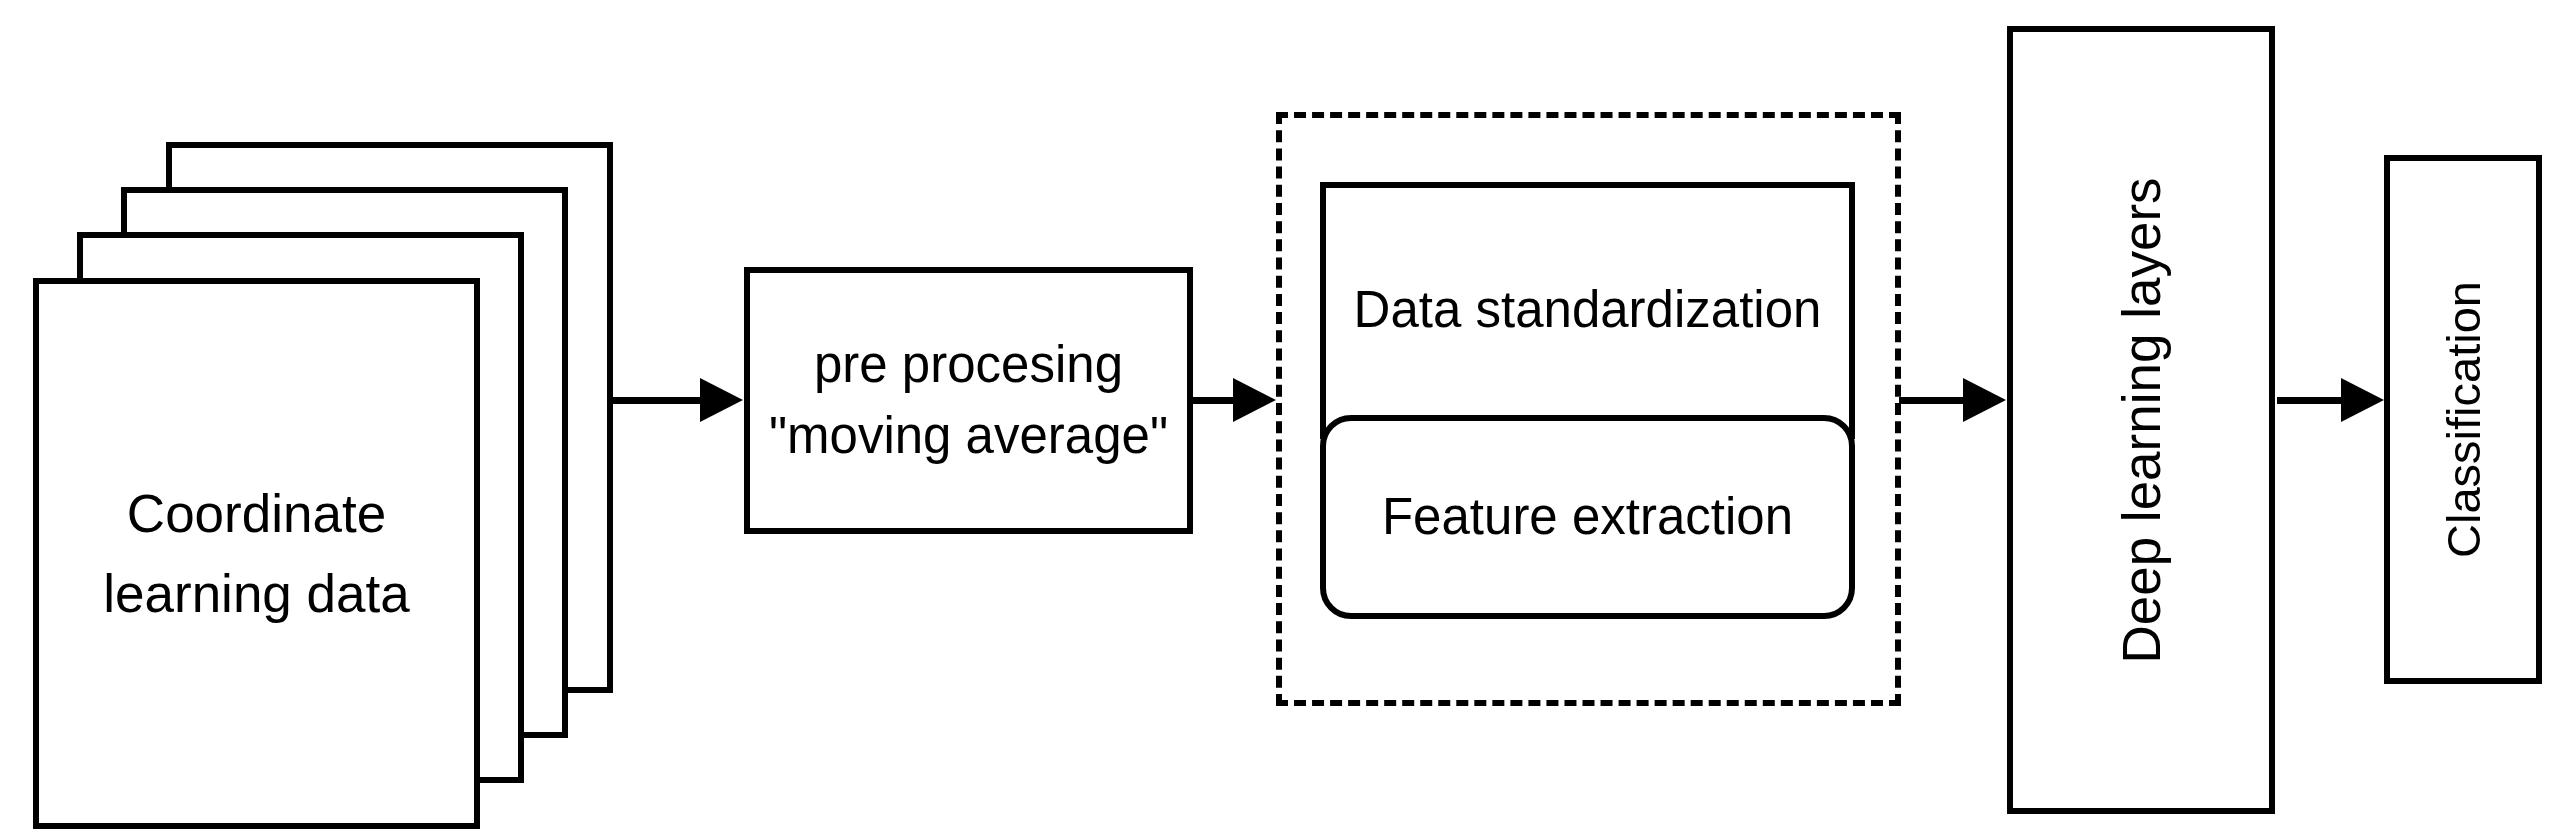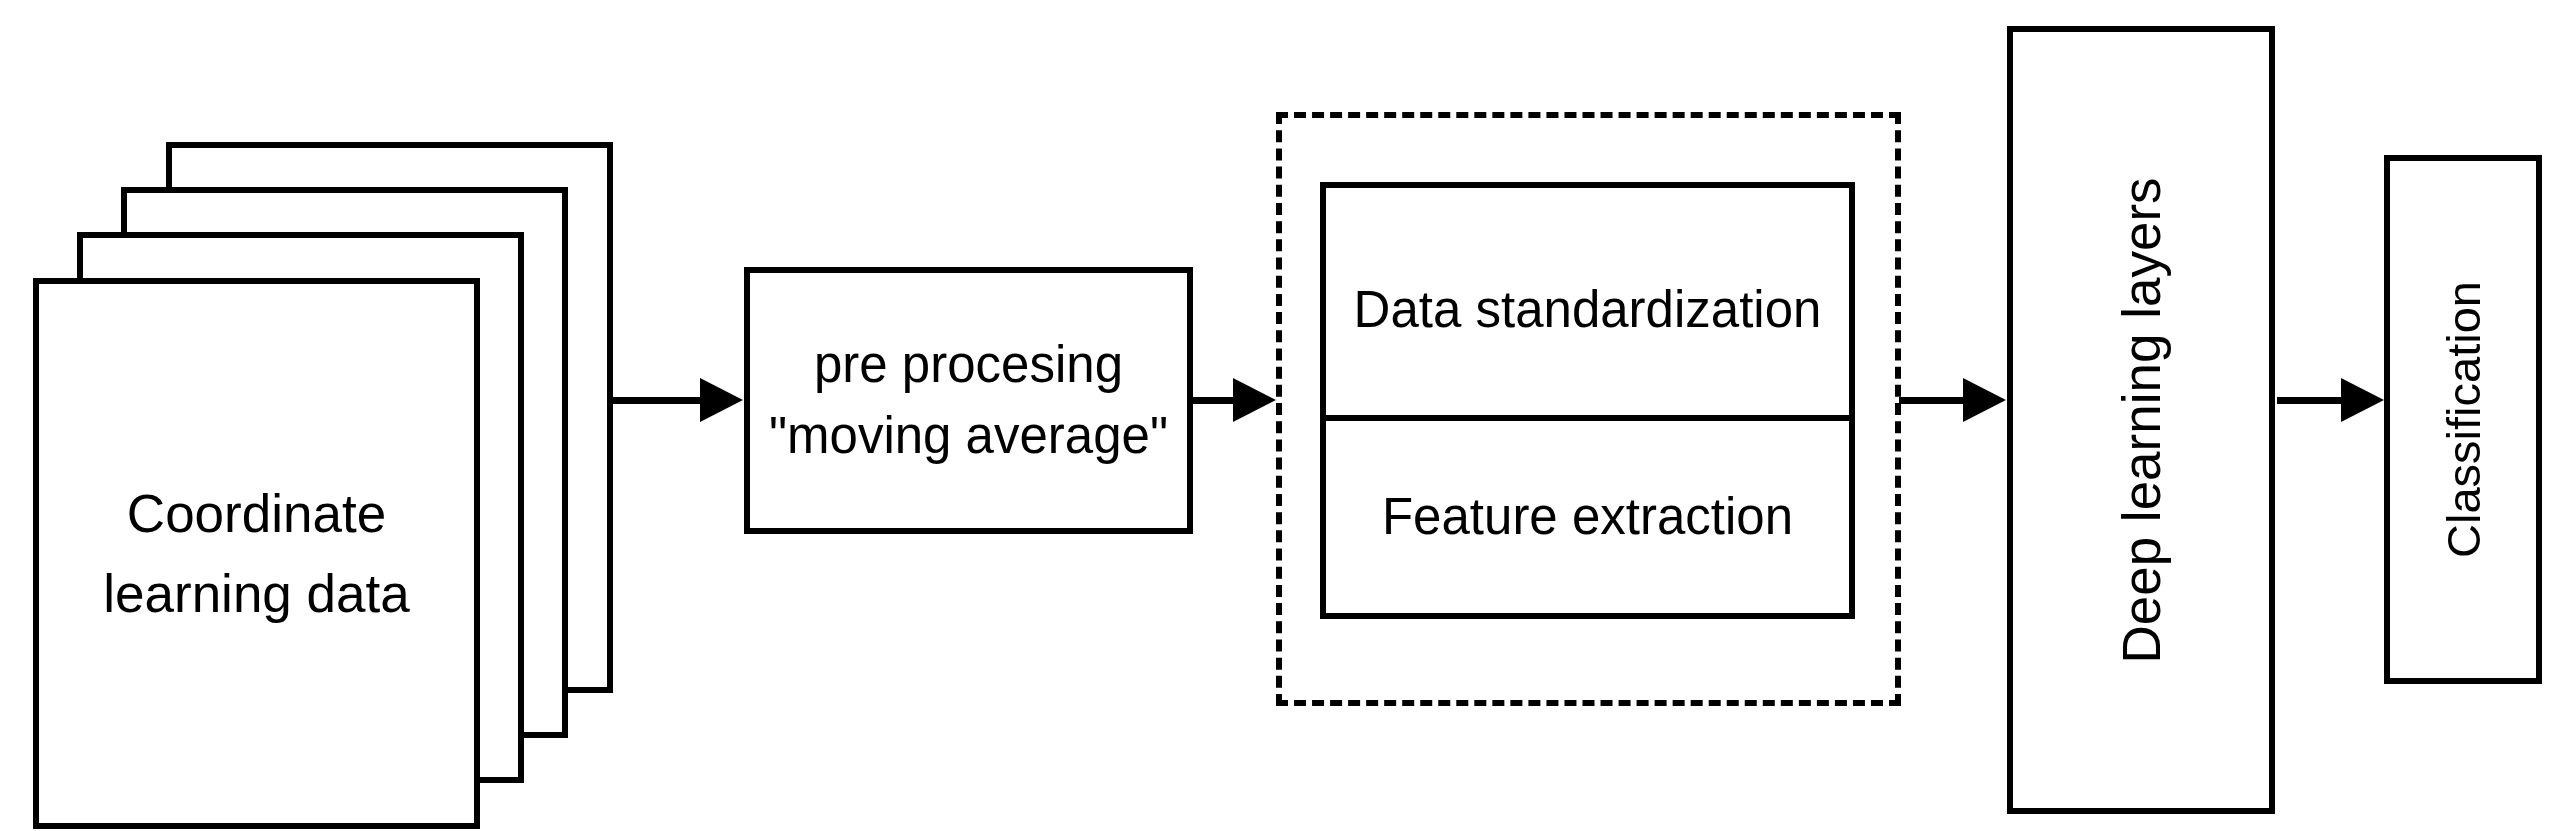--- a/index.html
+++ b/index.html
@@ -104,21 +104,21 @@
     <div class="aline" style="left:1190px; top:397px; width:49px;"></div>
     <div class="ahead" style="left:1233px; top:378px;"></div>
   </div>
 
   <div class="box dashed" style="left:1276px; top:112px; width:625px; height:594px;"></div>
 
   <div class="box" style="left:1320px; top:182px; width:535px; height:257px;">
     <div class="label">Data standardization</div>
   </div>
 
-  <div class="box" style="left:1320px; top:415px; width:535px; height:204px;">
+  <div class="box" style="left:1320px; top:415px; width:535px; height:204px;border-radius:31px;">
     <div class="label">Feature extraction</div>
   </div>
 
   <div>
     <div class="aline" style="left:1899px; top:397px; width:70px;"></div>
     <div class="ahead" style="left:1963px; top:378px;"></div>
   </div>
 
   <div class="box" style="left:2007px; top:26px; width:268px; height:788px;">
     <span class="vlabel">Deep learning layers</span>

